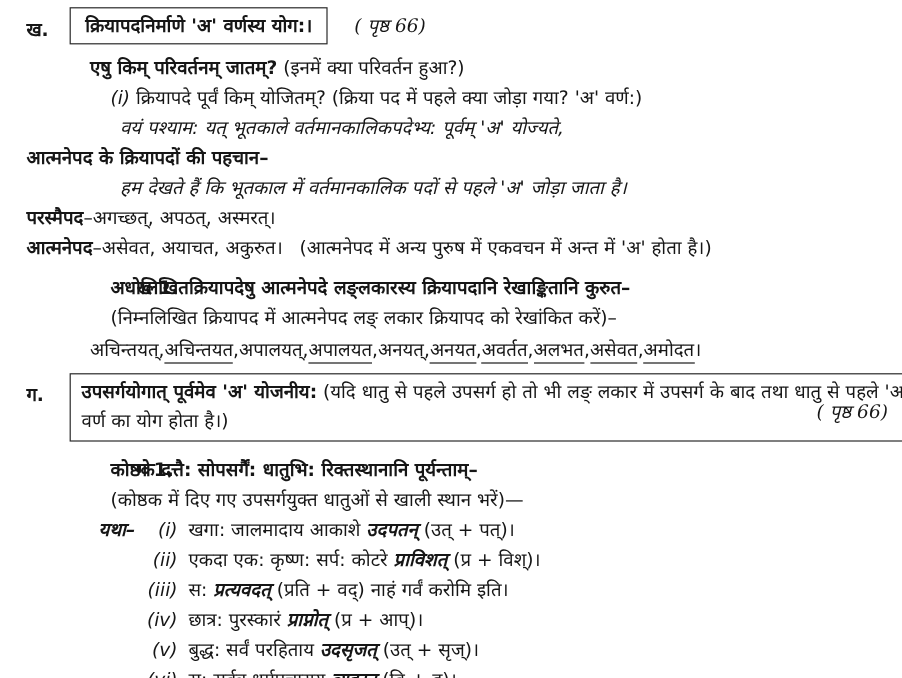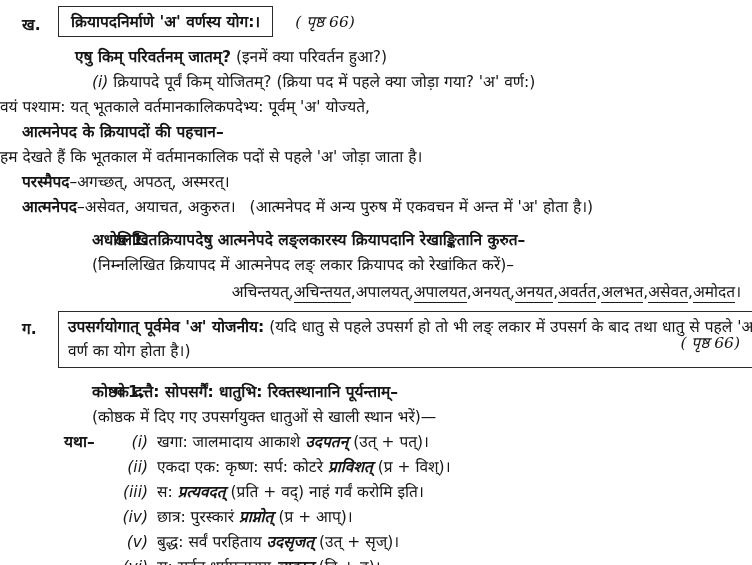--- a/index.html
+++ b/index.html
@@ -6,47 +6,47 @@
   body{
     width:752px;height:565px;overflow:hidden;
     background:#ffffff;color:#161616;
     font-family:"DejaVu Sans",sans-serif;
     font-size:15.5px;
     -webkit-font-smoothing:antialiased;
   }
   .page{position:relative;width:752px;height:565px;padding-top:6px;box-sizing:border-box;}
   .sec{position:relative;}
   .lbl{position:absolute;left:22px;top:0;font-weight:700;}
-  .lbl72{left:64px;}
+  .lbl72{left:82px;font-style:italic;}
   .ln{line-height:25px;}
   .ind22{margin-left:22px;}
   .ind72{margin-left:92px;}
   .ind75{margin-left:75px;}
-  .ind100{}
+  .ind100{margin-left:100px;font-style:italic;}
   .mt6{margin-top:6px;}
   .mt8{margin-top:8px;}
   .mt12{margin-top:12px;}
   b,.b{font-weight:700;}
   .titlebox{
     display:inline-block;margin-left:58px;
     border:1.7px solid #2a2a2a;
     padding:3px 12px 4px 12px;
     font-weight:700;
   }
   .pageref{
     font-family:"DejaVu Serif",serif;
     font-style:italic;
     margin-left:22px;
     white-space:nowrap;
   }
   .inum{font-style:italic;}
   .note{margin-left:14px;}
   .wordrow{
-    display:flex;justify-content:flex-end;align-items:baseline;
-    margin:2px 11px 0 75px;line-height:25px;white-space:nowrap;
+    display:flex;justify-content:flex-start;align-items:baseline;
+    margin:2px 0 0 75px;line-height:25px;white-space:nowrap;
   }
   .u{border-bottom:1.6px solid #1b1b1b;padding-bottom:1px;}
   .gabox{
     margin-left:58px;width:728px;box-sizing:border-box;
     border:1.7px solid #2a2a2a;
     padding:3px 9px 4px 9px;
     line-height:24px;
   }
   .garef{position:absolute;right:12px;top:20px;margin-left:0;}
   .item{display:flex;margin-left:112px;}

